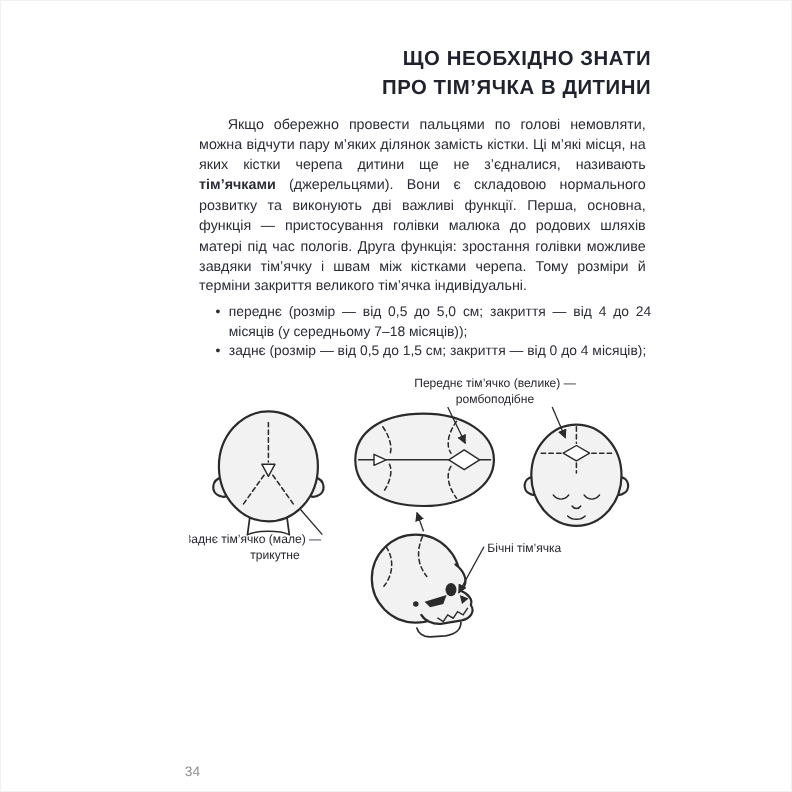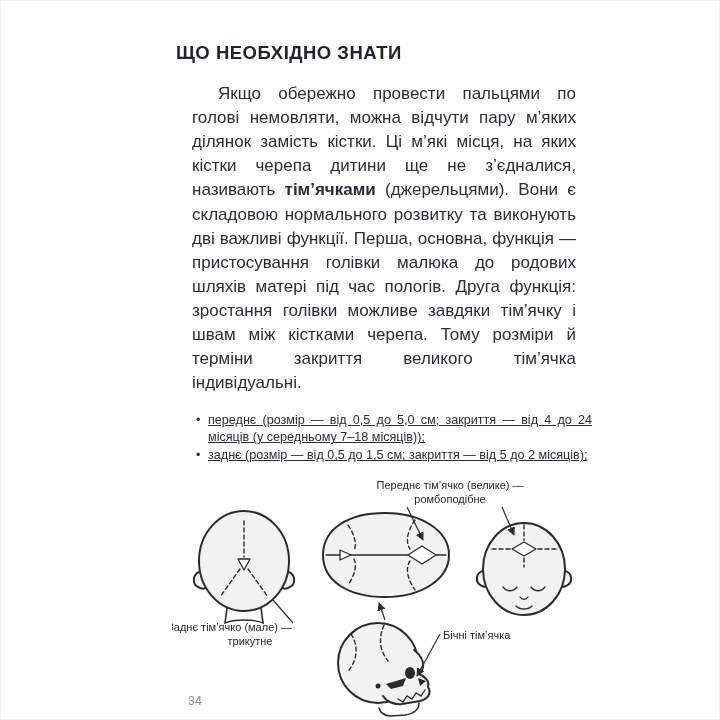--- a/index.html
+++ b/index.html
@@ -9,91 +9,91 @@
     box-sizing:border-box;
     background:#ffffff;
     box-shadow: inset 0 0 0 1px #f1f1f1;
     padding:40px 128px 0 176px;
     font-family:"Liberation Sans","DejaVu Sans",sans-serif;
     color:#2b2d36;
     overflow:hidden;
   }
   .title {
     margin:0 0 12px 0;
-    text-align:left;
+    text-align:right;
     font-size:18.5px;
     font-weight:bold;
     letter-spacing:0.5px;
     line-height:1.4;
     color:#20222e;
   }
   .para {
-    margin:16px;
-    font-size:17px;
+    margin:5px;
+    font-size:13px;
     line-height:1.42;
     text-align:justify;
   }
   .indent { text-indent:26px; }
   ul.bullets {
     margin:0; padding:0 0 0 20px;
     list-style:none;
   }
   ul.bullets li {
     position:relative;
     padding-left:12px;
     font-size:12.6px;
     line-height:1.42;
     text-align:justify;
-    text-decoration:underline;
   }
   ul.bullets li::before {
     content:"\2022";
     position:absolute; left:0; top:0;
     color:#2b2d36;
   }
   .figure {
     position:relative;
     width:424px; height:244px;
     margin:8px 0 8px -4px;
   }
   .figure svg { position:absolute; inset:0; }
   .figure text {
     font-family:"Liberation Sans","DejaVu Sans",sans-serif;
     font-size:11px;
     fill:#26272e;
   }
   .page-number {
     position:absolute;
-    left:188px; bottom:12px;
+    left:168px; bottom:12px;
     font-size:12.5px;
     color:#8f8f8f;
   }
   .outline { fill:#f2f2f2; stroke:#2b2b2b; stroke-width:2; stroke-linejoin:round; stroke-linecap:round; }
   .line    { fill:none; stroke:#2b2b2b; stroke-width:1.6; stroke-linecap:round; }
   .thin    { fill:none; stroke:#2b2b2b; stroke-width:1.3; stroke-linecap:round; }
   .dash    { fill:none; stroke:#2b2b2b; stroke-width:1.4; stroke-dasharray:4 3; stroke-linecap:round; }
   .font    { fill:#ffffff; stroke:#2b2b2b; stroke-width:1.3; stroke-linejoin:round; }
   .dark    { fill:#2b2b2b; stroke:none; }
   .leader  { fill:none; stroke:#2b2b2b; stroke-width:1.2; }
 </style>
 </head>
 <body>
 
 <div class="page">
 
   <h1 class="title">
     <span>ЩО НЕОБХІДНО ЗНАТИ</span><br>
+    <span>ПРО ТІМ’ЯЧКА В ДИТИНИ</span>
   </h1>
 
   <p class="para indent"><span>Якщо обережно провести пальцями по голові немовляти, можна відчути пару м’яких ділянок замість кістки. Ці м’які місця, на яких кістки черепа дитини ще не з’єдналися, називають </span><strong>тім’ячками</strong><span> (джерельцями). Вони є складовою нормального розвитку та виконують дві важливі функції. Перша, основна, функція — пристосування голівки малюка до родових шляхів матері під час пологів. Друга функція: зростання голівки можливе завдяки тім’ячку і швам між кістками черепа. Тому розміри й терміни закриття великого тім’ячка індивідуальні.</span></p>
 
 
   <ul class="bullets">
     <li><span>переднє (розмір — від 0,5 до 5,0 см; закриття — від 4 до 24 місяців (у середньому 7–18 місяців));</span></li>
-    <li><span>заднє (розмір — від 0,5 до 1,5 см; закриття — від 5 до 2 місяців);</span></li>
+    <li><span>заднє (розмір — від 0,5 до 1,5 см; закриття — від 0 до 4 місяців);</span></li>
   </ul>
 
   <div class="figure">
     <svg viewBox="0 0 424 244" width="424" height="244">
       <defs>
         <marker id="arrow" viewBox="0 0 10 10" refX="9" refY="5" markerWidth="7" markerHeight="7" orient="auto-start-reverse">
           <path d="M0,0 L10,5 L0,10 z" fill="#2b2b2b"></path>
         </marker>
       </defs>
 

